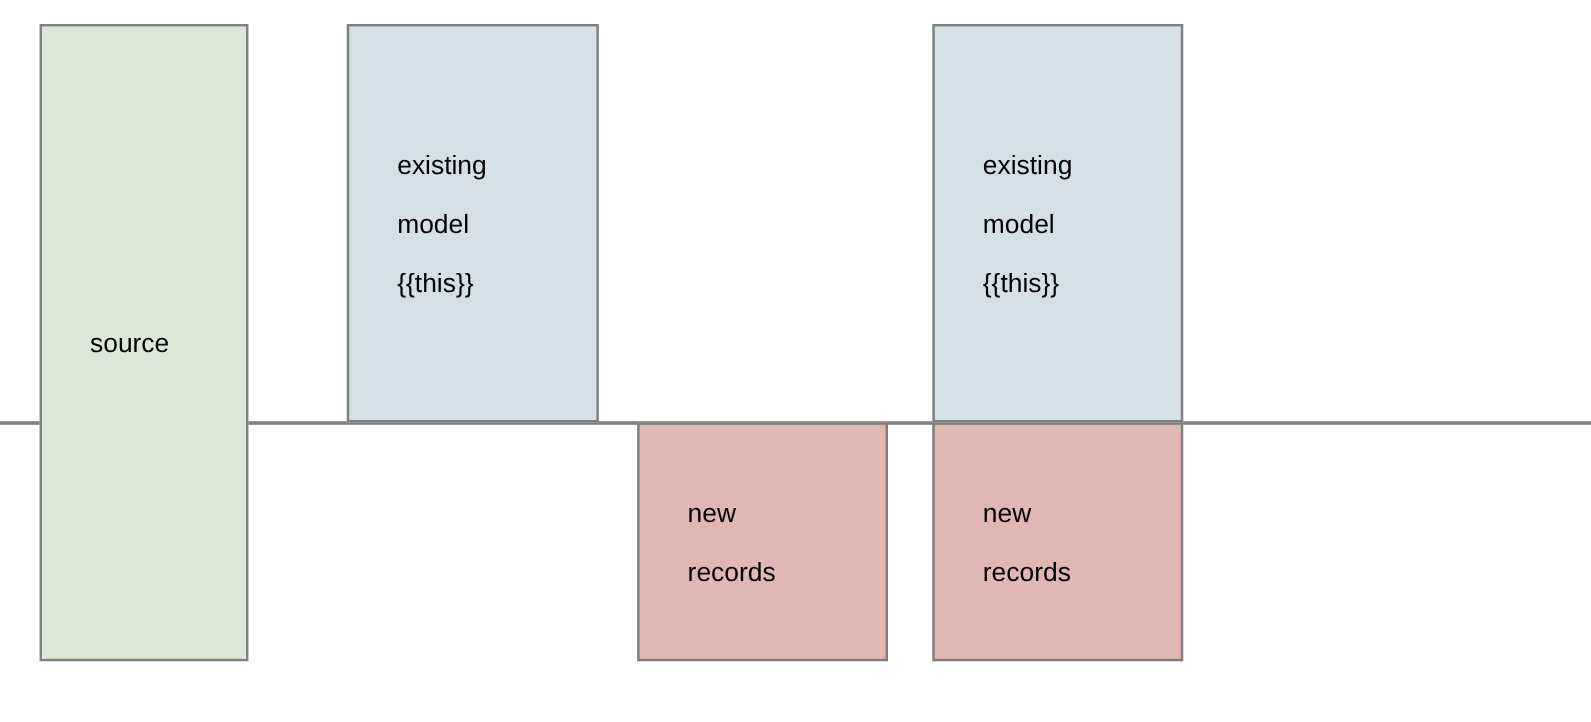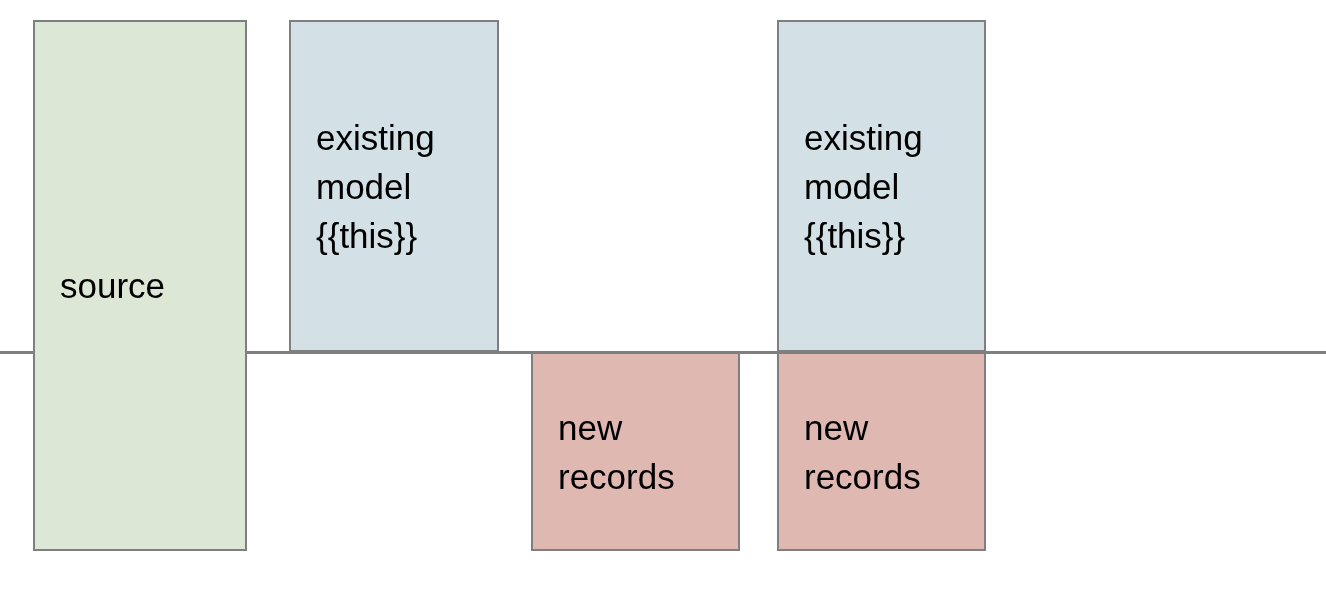--- a/index.html
+++ b/index.html
@@ -29,31 +29,31 @@
   .box {
     position: absolute;
     box-sizing: border-box;
     border: 2px solid #7f7f7f;
     z-index: 2;
     display: flex;
     align-items: center;
     justify-content: flex-start;
   }
   .box .label {
-    font-size: 35px;
+    font-size: 22px;
     line-height: 49px;
     color: #000000;
-    padding-left: 25px;
+    padding-left: 40px;
     padding-right: 8px;
     white-space: pre-line;
     text-align: left;
   }
   
   #box-source {
-    left: 33px;  top: 20px;  width: 214px; height: 531px;
+    left: 33px;  top: 20px;  width: 174px; height: 531px;
     background: #dce8d5;
   }
   #box-existing-model-1 {
     left: 289px; top: 20px;  width: 210px; height: 332px;
     background: #d3e0e5;
   }
   #box-new-records-1 {
     left: 531px; top: 352px; width: 209px; height: 199px;
     background: #dfb8b2;
   }

